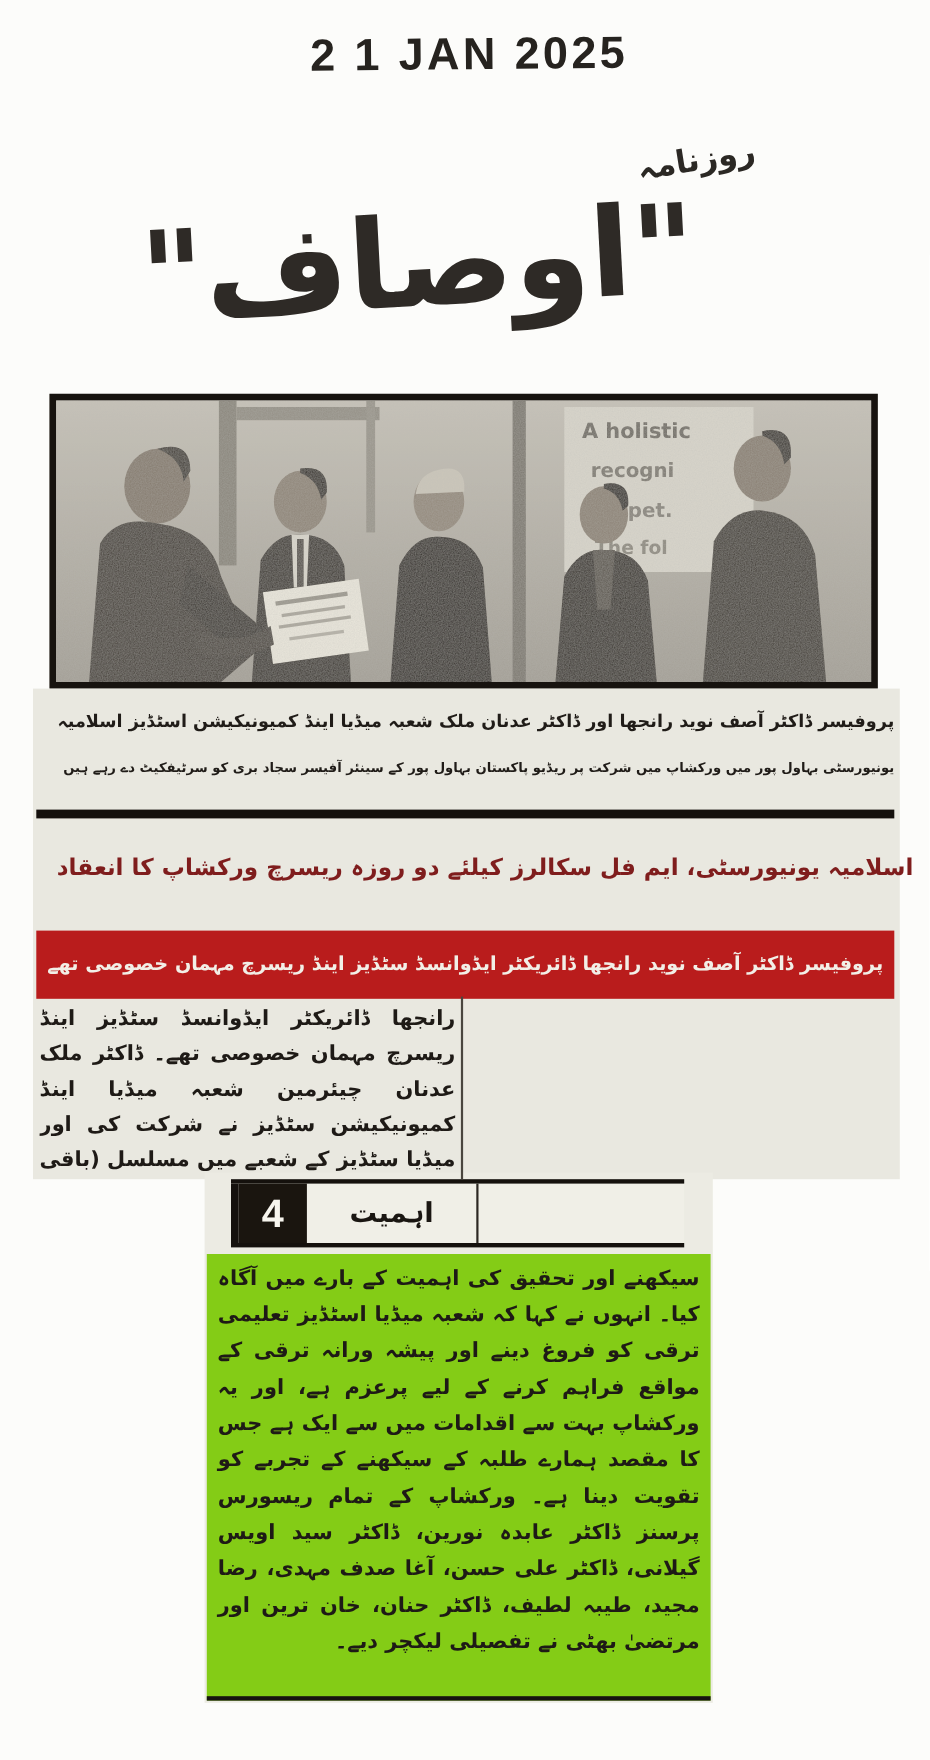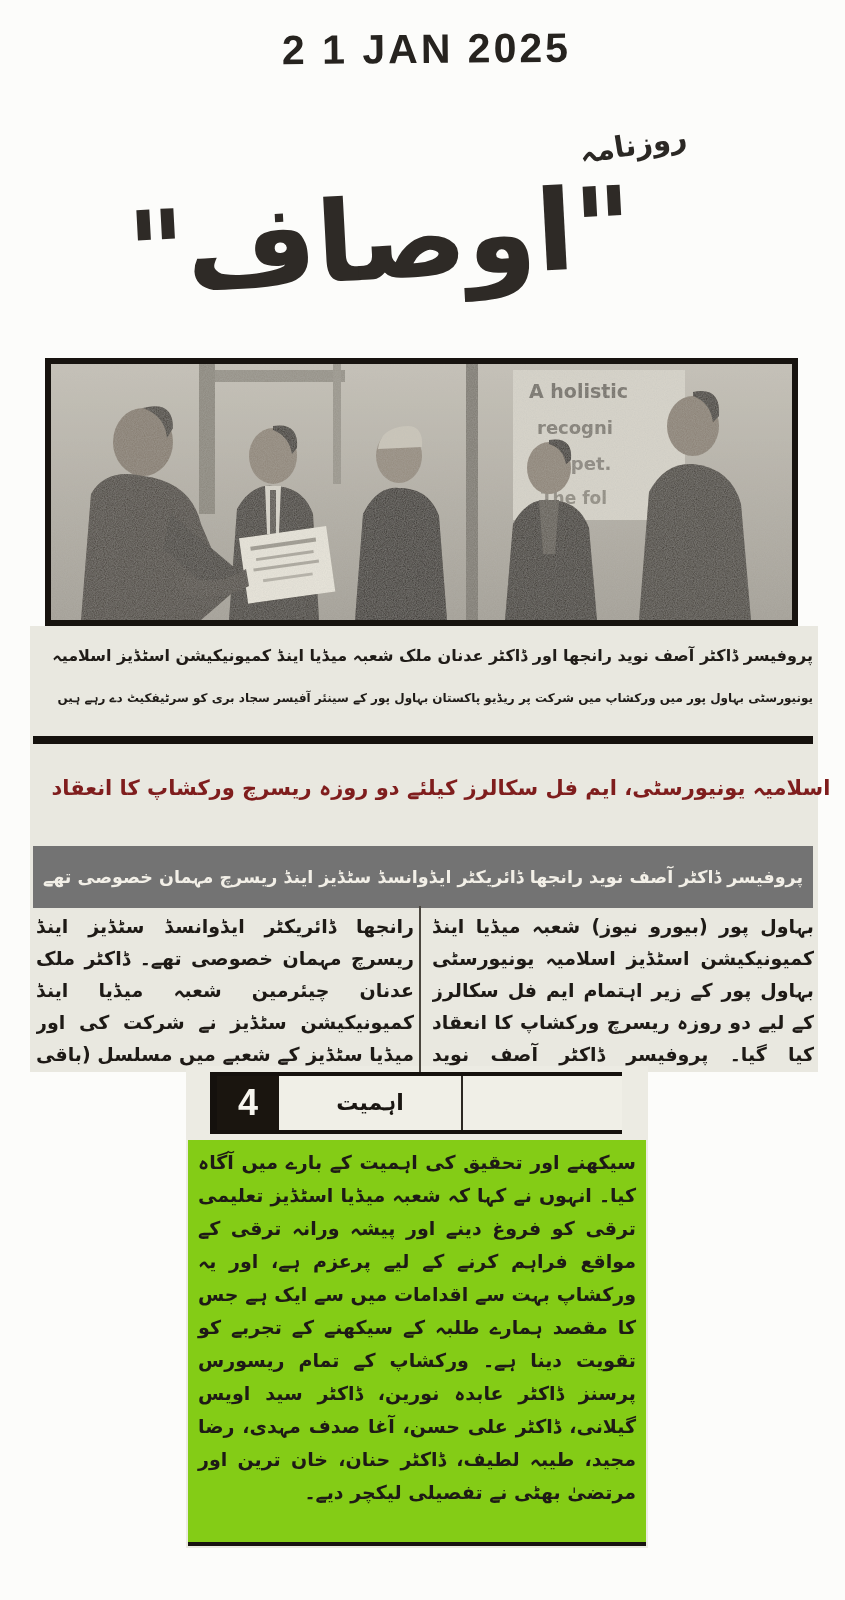--- a/index.html
+++ b/index.html
@@ -100,21 +100,21 @@
     text-align: center;
     white-space: nowrap;
     overflow: hidden;
     color: #7f1d1d;
     margin-left: 18px;
   }
   
   .subbar {
     position: absolute;
     left: 33px; top: 846px; width: 780px; height: 62px;
-    background: #737373;
+    background: #b91c1c;
     color: #f2efe7;
     font-size: 26px; font-weight: 700;
     line-height: 62px;
     text-align: center;
     white-space: nowrap;
     overflow: hidden;
   }
   
   .col {
     position: absolute;
@@ -147,22 +147,22 @@
   }
   .cont-box .num {
     width: 62px;
     background: #1a150f;
     color: #f7f5ee;
     font-family: "Liberation Sans", sans-serif;
     font-size: 36px; font-weight: 700;
     text-align: center; line-height: 54px;
   }
   .cont-box .label {
-    width: 182px;
-    font-size: 22px; font-weight: 700;
+    width: 154px;
+    font-size: 25px; font-weight: 700;
     text-align: center; line-height: 54px;
     color: #1a1612;
   }
   .cont-box .vline { width: 2px; background: #2c2823; }
   .cont-box .empty { flex: 1; }
   
   .cont-text {
     position: absolute;
     left: 188px; top: 1140px; width: 458px; height: 406px;
     padding: 6px 10px 8px 10px;
@@ -266,21 +266,20 @@
 
   <div class="caption-line l1 urdu fit-line" style="font-size: 16px;">پروفیسر ڈاکٹر آصف نوید رانجھا اور ڈاکٹر عدنان ملک شعبہ میڈیا اینڈ کمیونیکیشن اسٹڈیز اسلامیہ</div>
   <div class="caption-line l2 urdu fit-line" style="font-size: 12px;">یونیورسٹی بہاول پور میں ورکشاپ میں شرکت پر ریڈیو پاکستان بہاول پور کے سینئر آفیسر سجاد بری کو سرٹیفکیٹ دے رہے ہیں</div>
 
   <div class="rule"></div>
 
   <div class="headline urdu fit-line" style="font-size: 21px;">اسلامیہ یونیورسٹی، ایم فل سکالرز کیلئے دو روزہ ریسرچ ورکشاپ کا انعقاد</div>
 
   <div class="subbar urdu fit-line" style="font-size: 17.5px;">پروفیسر ڈاکٹر آصف نوید رانجھا ڈائریکٹر ایڈوانسڈ سٹڈیز اینڈ ریسرچ مہمان خصوصی تھے</div>
 
-  <div class="col col-right urdu">بہاول پور (بیورو نیوز) شعبہ میڈیا اینڈ کمیونیکیشن اسٹڈیز اسلامیہ یونیورسٹی بہاول پور کے زیر اہتمام ایم فل سکالرز کے لیے دو روزہ ریسرچ ورکشاپ کا انعقاد کیا گیا۔ پروفیسر ڈاکٹر آصف نوید</div>
   <div class="col-divider"></div>
   <div class="col col-left urdu">رانجھا ڈائریکٹر ایڈوانسڈ سٹڈیز اینڈ ریسرچ مہمان خصوصی تھے۔ ڈاکٹر ملک عدنان چیئرمین شعبہ میڈیا اینڈ کمیونیکیشن سٹڈیز نے شرکت کی اور میڈیا سٹڈیز کے شعبے میں مسلسل (باقی صفحہ 7 بقیہ نمبر 4)</div>
 
   <div class="cont-box">
     <div class="edge"></div>
     <div class="num">4</div>
     <div class="label urdu">اہمیت</div>
     <div class="vline"></div>
     <div class="empty"></div>
   </div>

